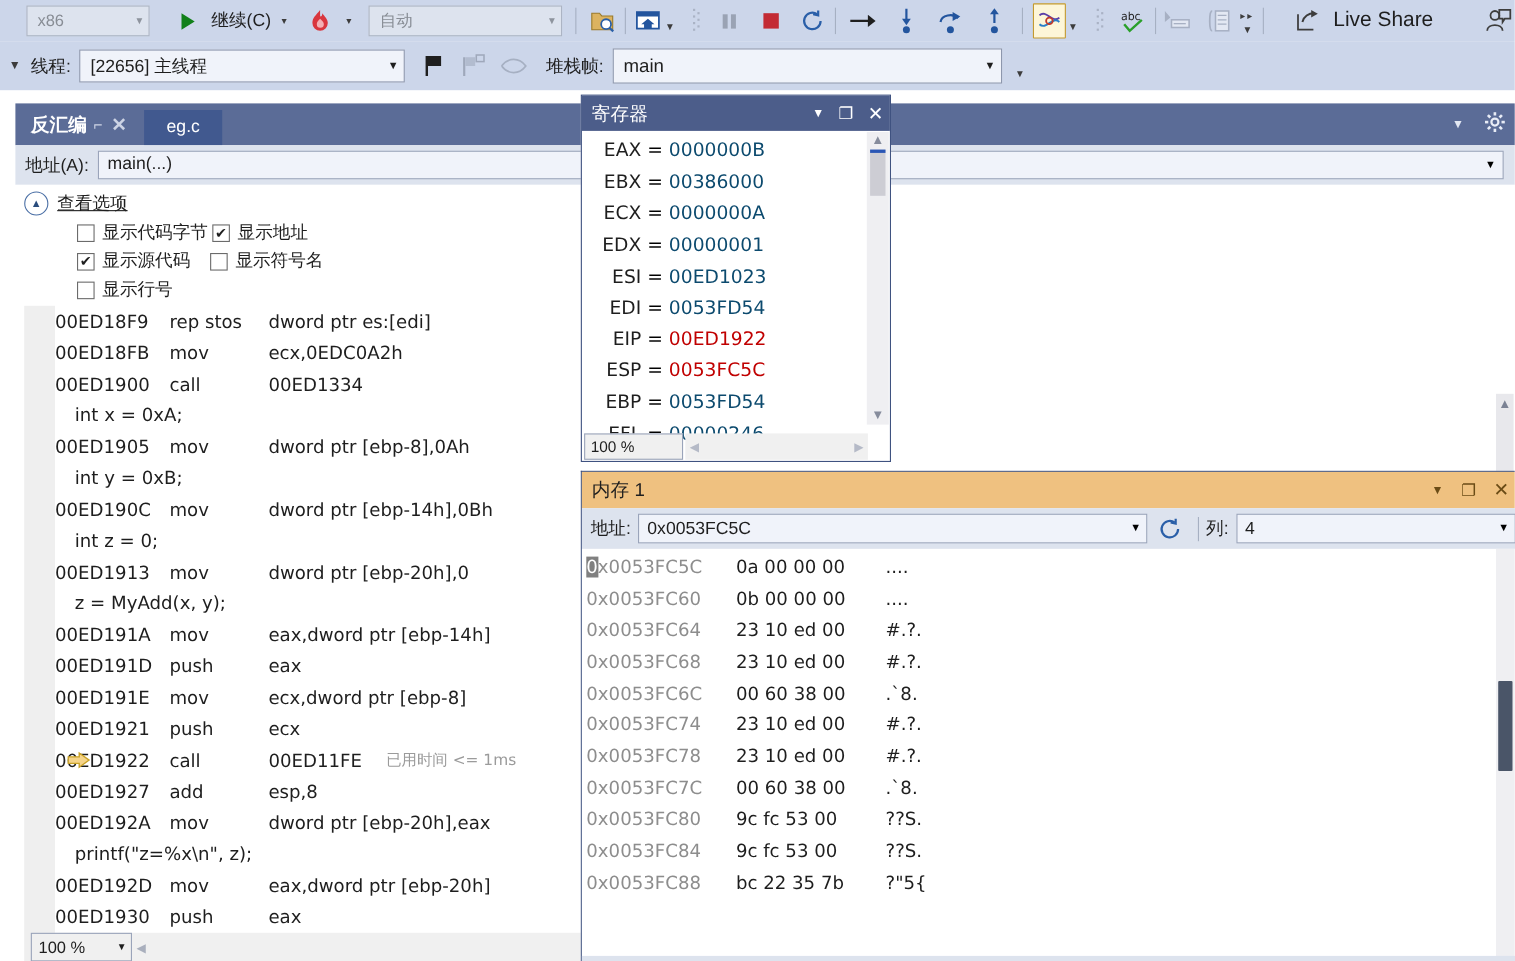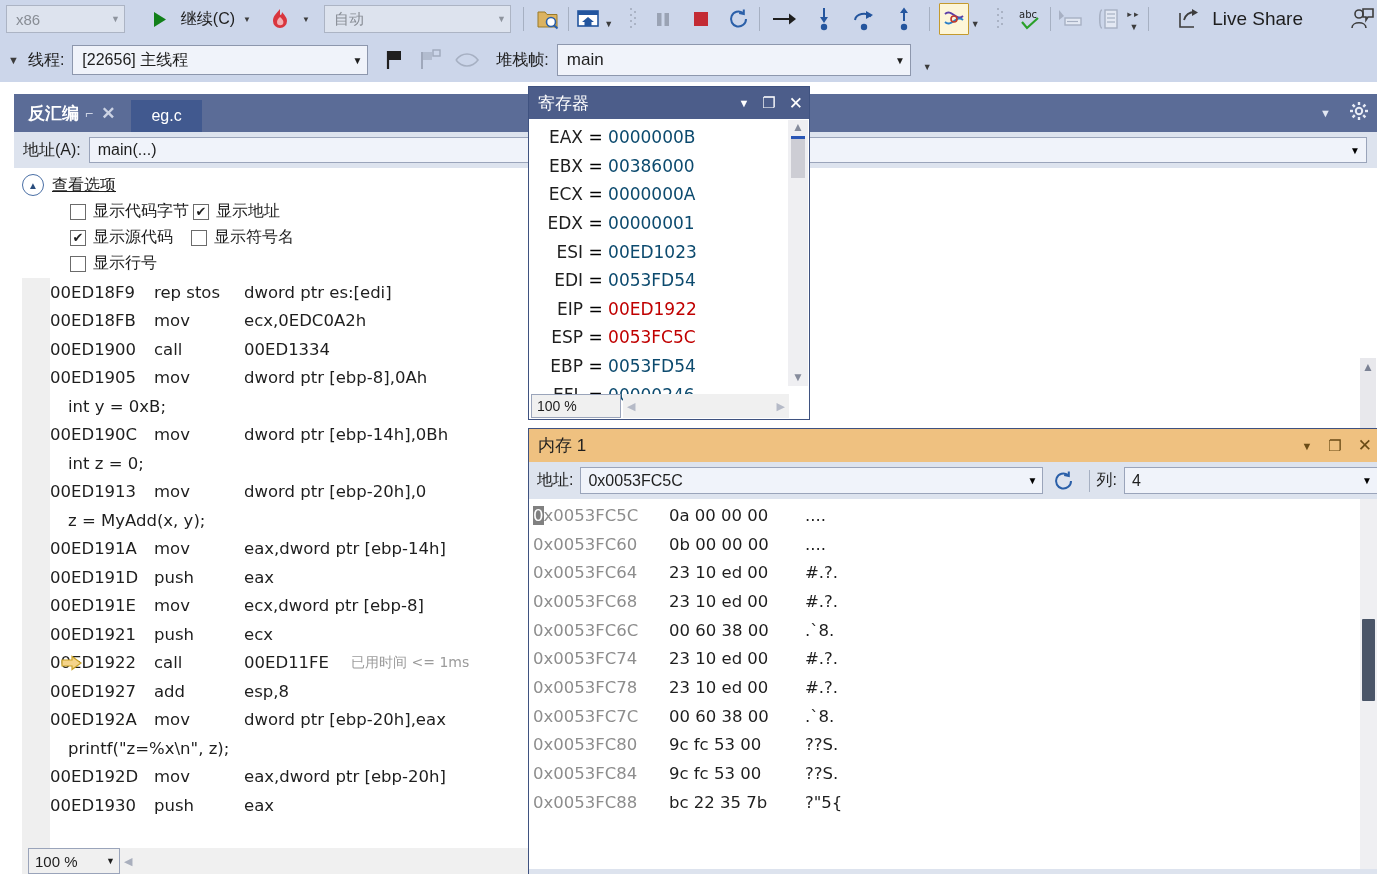--- a/index.html
+++ b/index.html
@@ -303,21 +303,21 @@
     position: absolute; left: 0; bottom: 0;
     width: 849px; height: 5px;
     background: #dde3ee;
   }
   .lsep { width: 1px; height: 22px; background: #a6b0c2; margin: 0 6px; }
 </style>
 </head>
 <body>
 
 <div class="toolbar" id="toolbar-main">
-  <div class="tb-combo" style="width:158px;margin-left:6px;">
+  <div class="tb-combo" style="width:158px;margin-left:24px;">
     <span>x86</span>
     <span class="caret">▼</span>
   </div>
 
   <div class="tb-btn" style="margin-left:20px;">
     <svg width="16" height="17" viewBox="0 0 16 17">
         <polygon points="2,1 14,8.5 2,16" fill="#11801a"></polygon>
       </svg>
   </div>
   <span class="tb-text" style="margin-left:6px;">继续(C)</span>
@@ -585,20 +585,21 @@
         <span class="cb"></span>
         <span class="vo-lbl">显示行号</span>
       </div>
     </div>
 
     <div id="code-gutter"></div>
     <div id="code-area">
         <div class="code-line"><span class="c-addr">00ED18F9</span><span class="c-mn">rep stos</span><span class="c-op">dword ptr es:[edi]</span></div>
         <div class="code-line"><span class="c-addr">00ED18FB</span><span class="c-mn">mov</span><span class="c-op">ecx,0EDC0A2h</span></div>
         <div class="code-line"><span class="c-addr">00ED1900</span><span class="c-mn">call</span><span class="c-op">00ED1334</span></div>
+        <div class="code-line"><span class="c-src">int x = 0xA;</span></div>
         <div class="code-line"><span class="c-addr">00ED1905</span><span class="c-mn">mov</span><span class="c-op">dword ptr [ebp-8],0Ah</span></div>
         <div class="code-line"><span class="c-src">int y = 0xB;</span></div>
         <div class="code-line"><span class="c-addr">00ED190C</span><span class="c-mn">mov</span><span class="c-op">dword ptr [ebp-14h],0Bh</span></div>
         <div class="code-line"><span class="c-src">int z = 0;</span></div>
         <div class="code-line"><span class="c-addr">00ED1913</span><span class="c-mn">mov</span><span class="c-op">dword ptr [ebp-20h],0</span></div>
         <div class="code-line"><span class="c-src">z = MyAdd(x, y);</span></div>
         <div class="code-line"><span class="c-addr">00ED191A</span><span class="c-mn">mov</span><span class="c-op">eax,dword ptr [ebp-14h]</span></div>
         <div class="code-line"><span class="c-addr">00ED191D</span><span class="c-mn">push</span><span class="c-op">eax</span></div>
         <div class="code-line"><span class="c-addr">00ED191E</span><span class="c-mn">mov</span><span class="c-op">ecx,dword ptr [ebp-8]</span></div>
         <div class="code-line"><span class="c-addr">00ED1921</span><span class="c-mn">push</span><span class="c-op">ecx</span></div>

